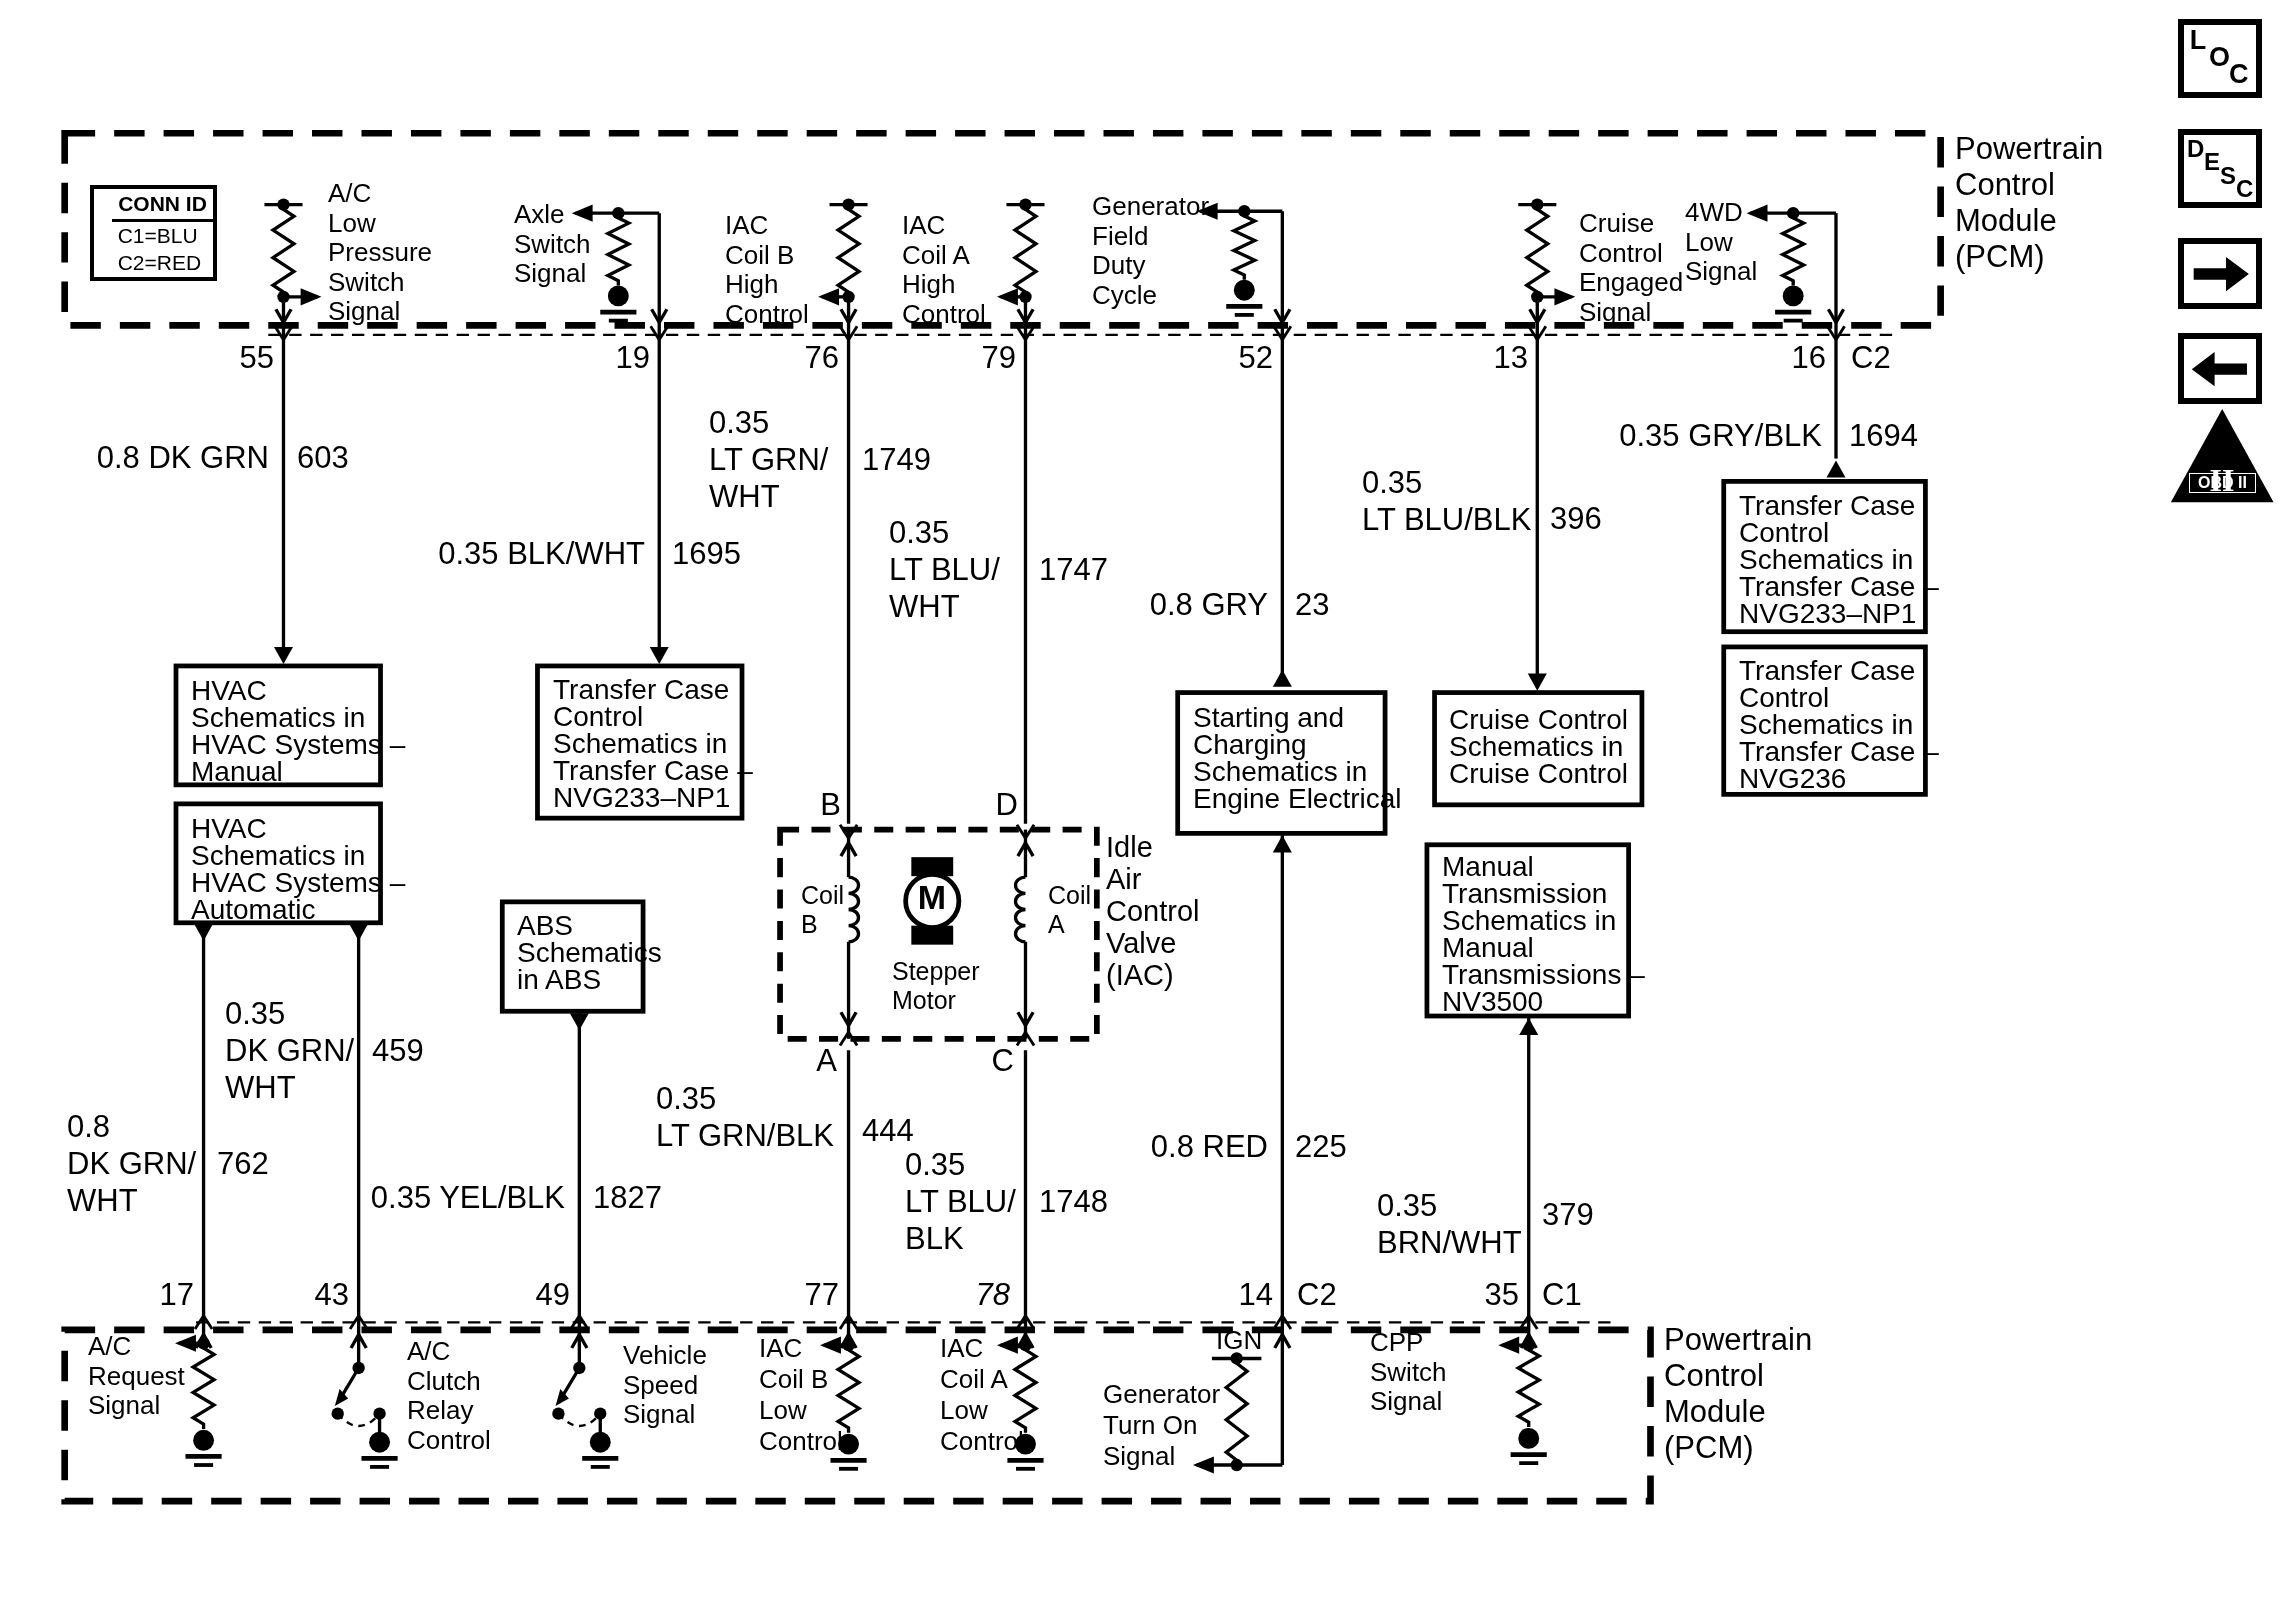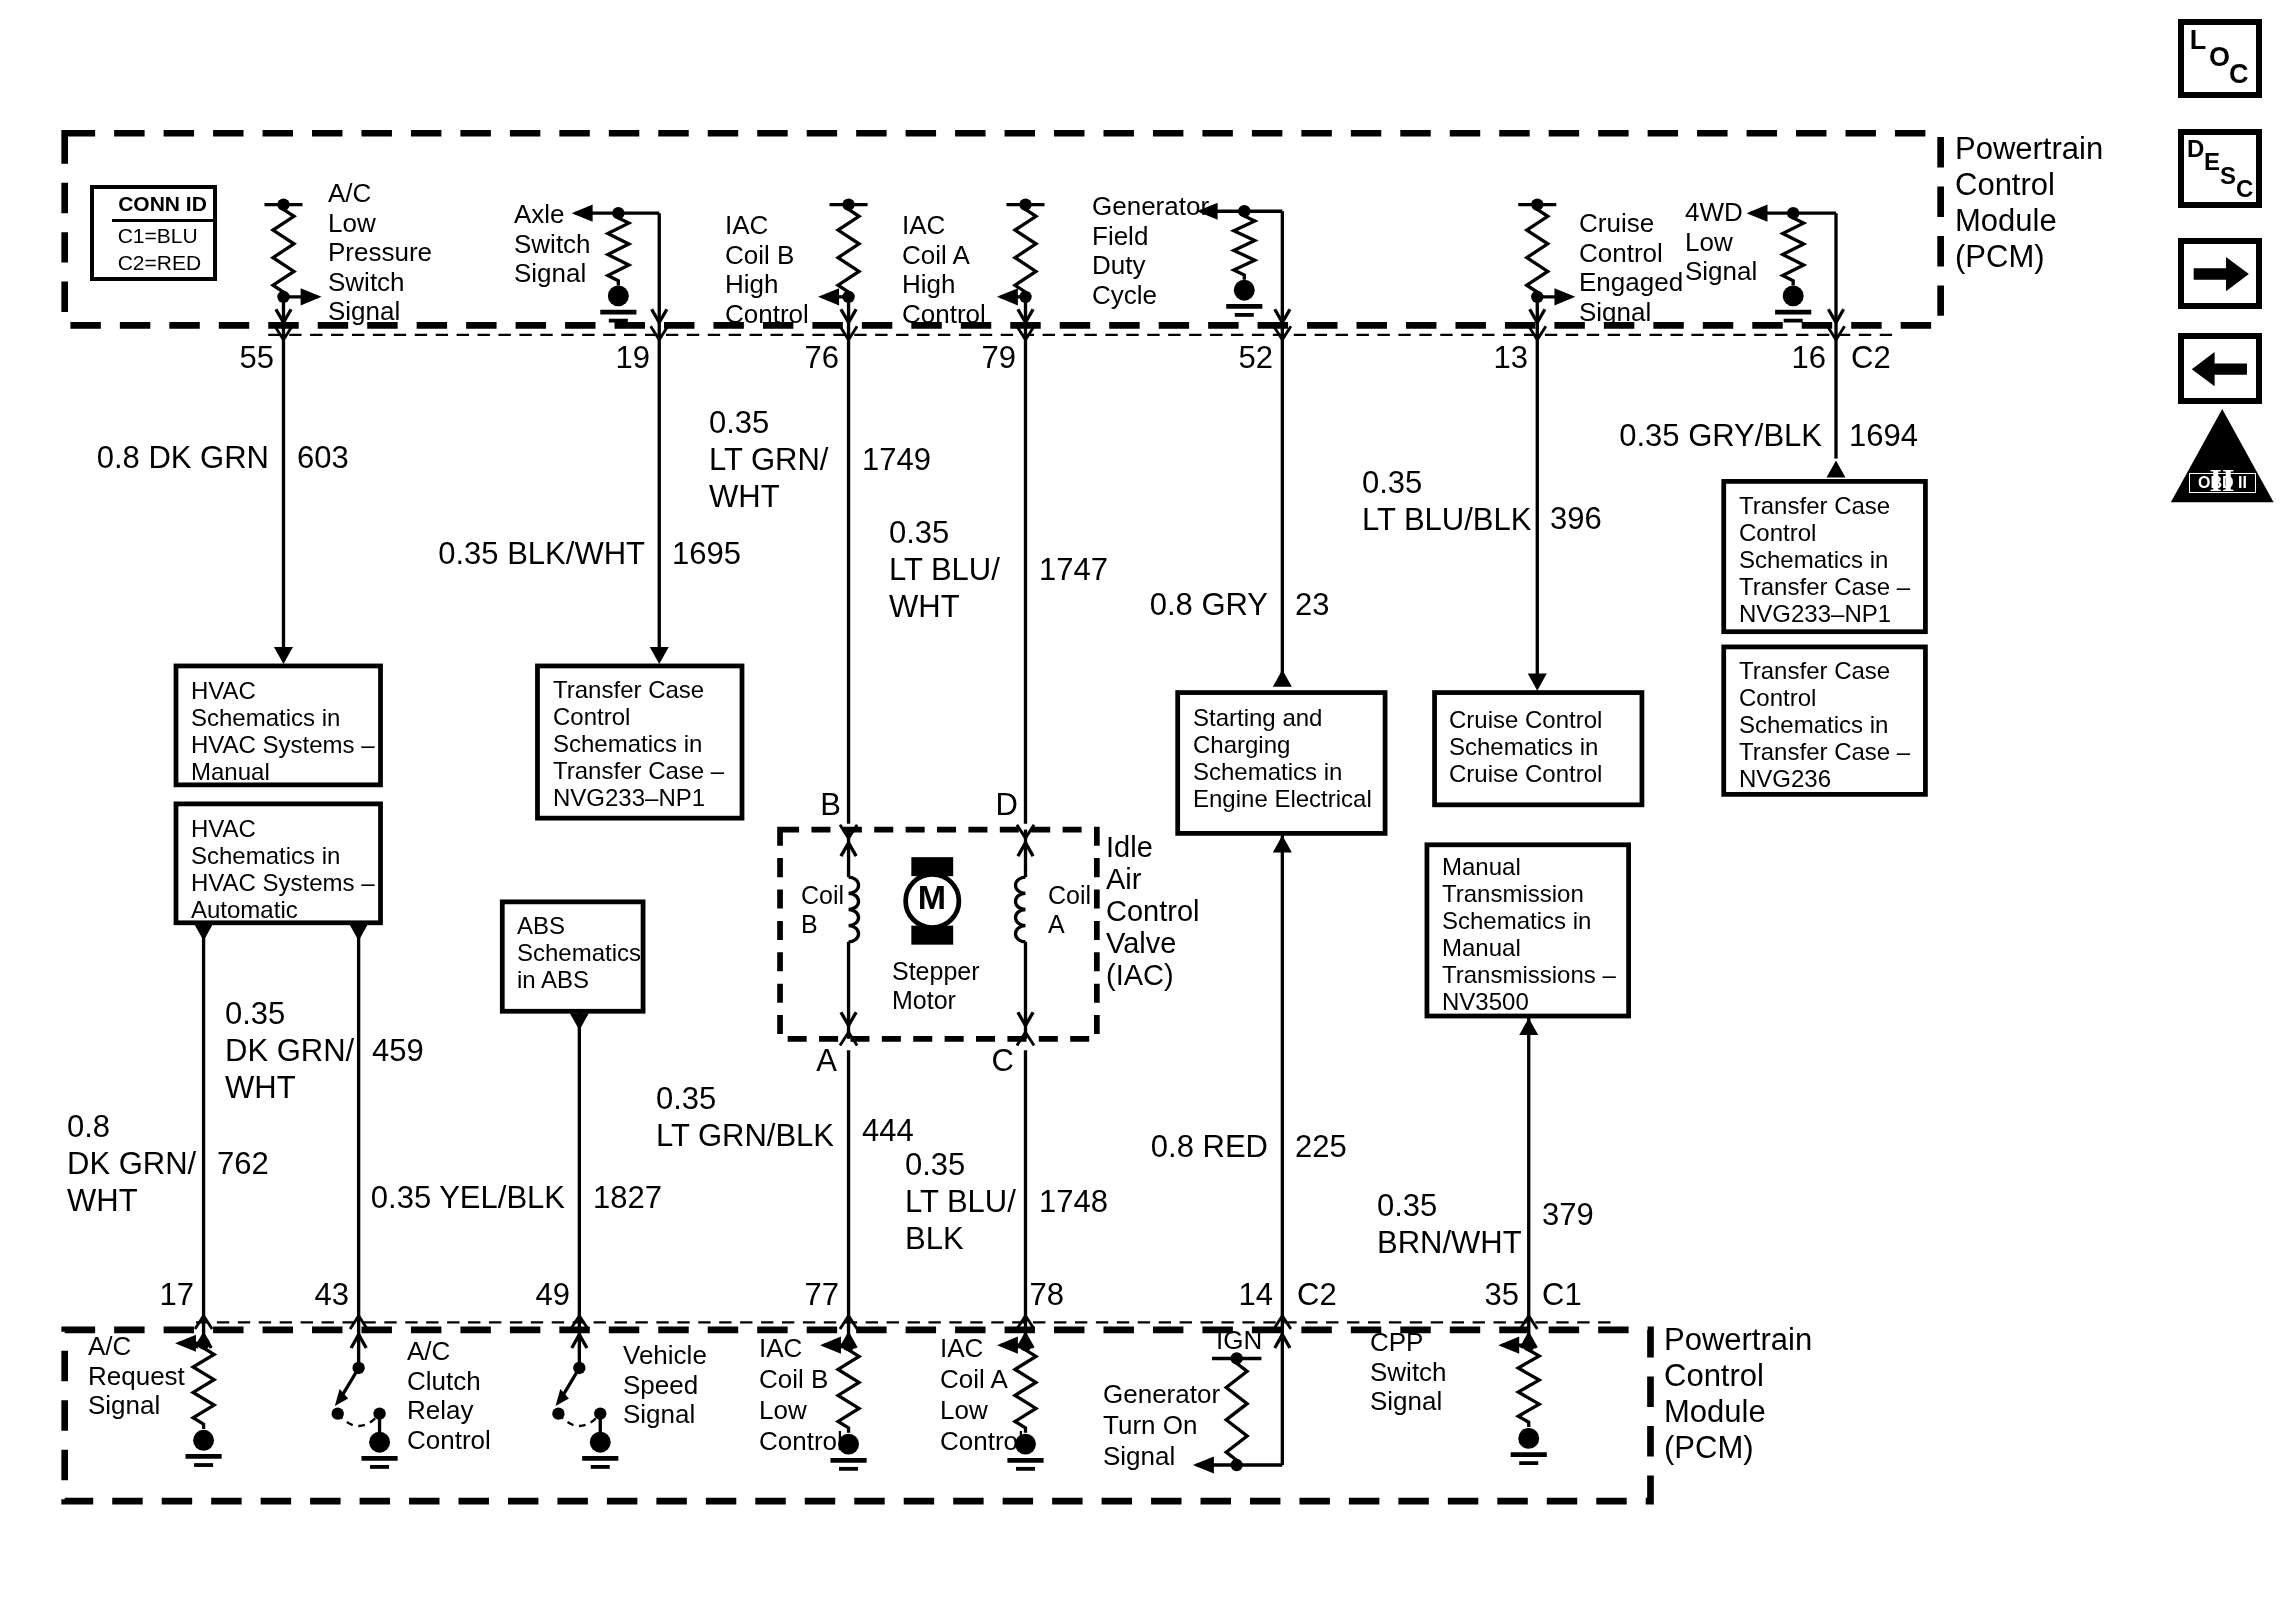--- a/index.html
+++ b/index.html
@@ -2,21 +2,21 @@
 <html style="font-size:15px"><head>
 <meta charset="utf-8">
 <style>
   html,body{margin:0;padding:0;background:#fff;}
   #stage{position:relative;width:2285px;height:1603px;background:#fff;overflow:hidden;
          font-family:"Liberation Sans",sans-serif;color:#000;}
   #wiring-svg{position:absolute;left:0;top:0;z-index:1;}
   .lbl{position:absolute;z-index:2;font-size:26px;line-height:29.5px;white-space:pre;color:#000;}
   .fs33{font-size:31px;line-height:37px;}
   .tr{text-align:right;}
-  .boxtext{font-size:24px;line-height:27px;}
+  .boxtext{font-size:28px;line-height:27px;}
   .title{font-size:31px;line-height:36px;}
   .connid{position:absolute;z-index:2;border:4.8px solid #000;background:#fff;width:101px;padding-left:18px;}
   .connid .hd{font-size:21px;font-weight:700;text-align:center;border-bottom:3.8px solid #000;padding:2.9px 1.9px;}
   .connid .rw{font-size:21px;font-weight:500;padding:1.9px 5.7px;white-space:pre;}
   .navbox{position:absolute;z-index:2;border:6.7px solid #000;background:transparent;}
   .navbox span{position:absolute;font-weight:700;}
   .obdwhite{position:absolute;z-index:3;color:#fff;text-align:center;}
   .obdlabel{position:absolute;z-index:3;color:#fff;border:1.9px solid #fff;text-align:center;
             font-size:16px;font-weight:700;}
 </style>
@@ -391,21 +391,21 @@
 Motor</div>
   <div class="lbl fs33 tr" style="left:795px;top:786px;width:46px;">B</div>
   <div class="lbl fs33 tr" style="left:972px;top:786px;width:46px;">D</div>
   <div class="lbl fs33 tr" style="left:791px;top:1042px;width:46px;">A</div>
   <div class="lbl fs33 tr" style="left:968px;top:1042px;width:46px;">C</div>
 
   <div class="lbl fs33 tr" style="left:148px;top:1276px;width:46px;">17</div>
   <div class="lbl fs33 tr" style="left:303px;top:1276px;width:46px;">43</div>
   <div class="lbl fs33 tr" style="left:524px;top:1276px;width:46px;">49</div>
   <div class="lbl fs33 tr" style="left:793px;top:1276px;width:46px;">77</div>
-  <div class="lbl fs33 tr" style="left:1018px;top:1276px;width:46px;">78</div>
+  <div class="lbl fs33 tr" style="left:964px;top:1276px;width:46px;font-style:italic;">78</div>
   <div class="lbl fs33 tr" style="left:1227px;top:1276px;width:46px;">14</div>
   <div class="lbl fs33" style="left:1297px;top:1276px;">C2</div>
   <div class="lbl fs33 tr" style="left:1473px;top:1276px;width:46px;">35</div>
   <div class="lbl fs33" style="left:1542px;top:1276px;">C1</div>
 
   <div class="lbl" style="left:88px;top:1332px;">A/C
 Request
 Signal</div>
   <div class="lbl" style="left:407px;top:1337px;">A/C
 Clutch

